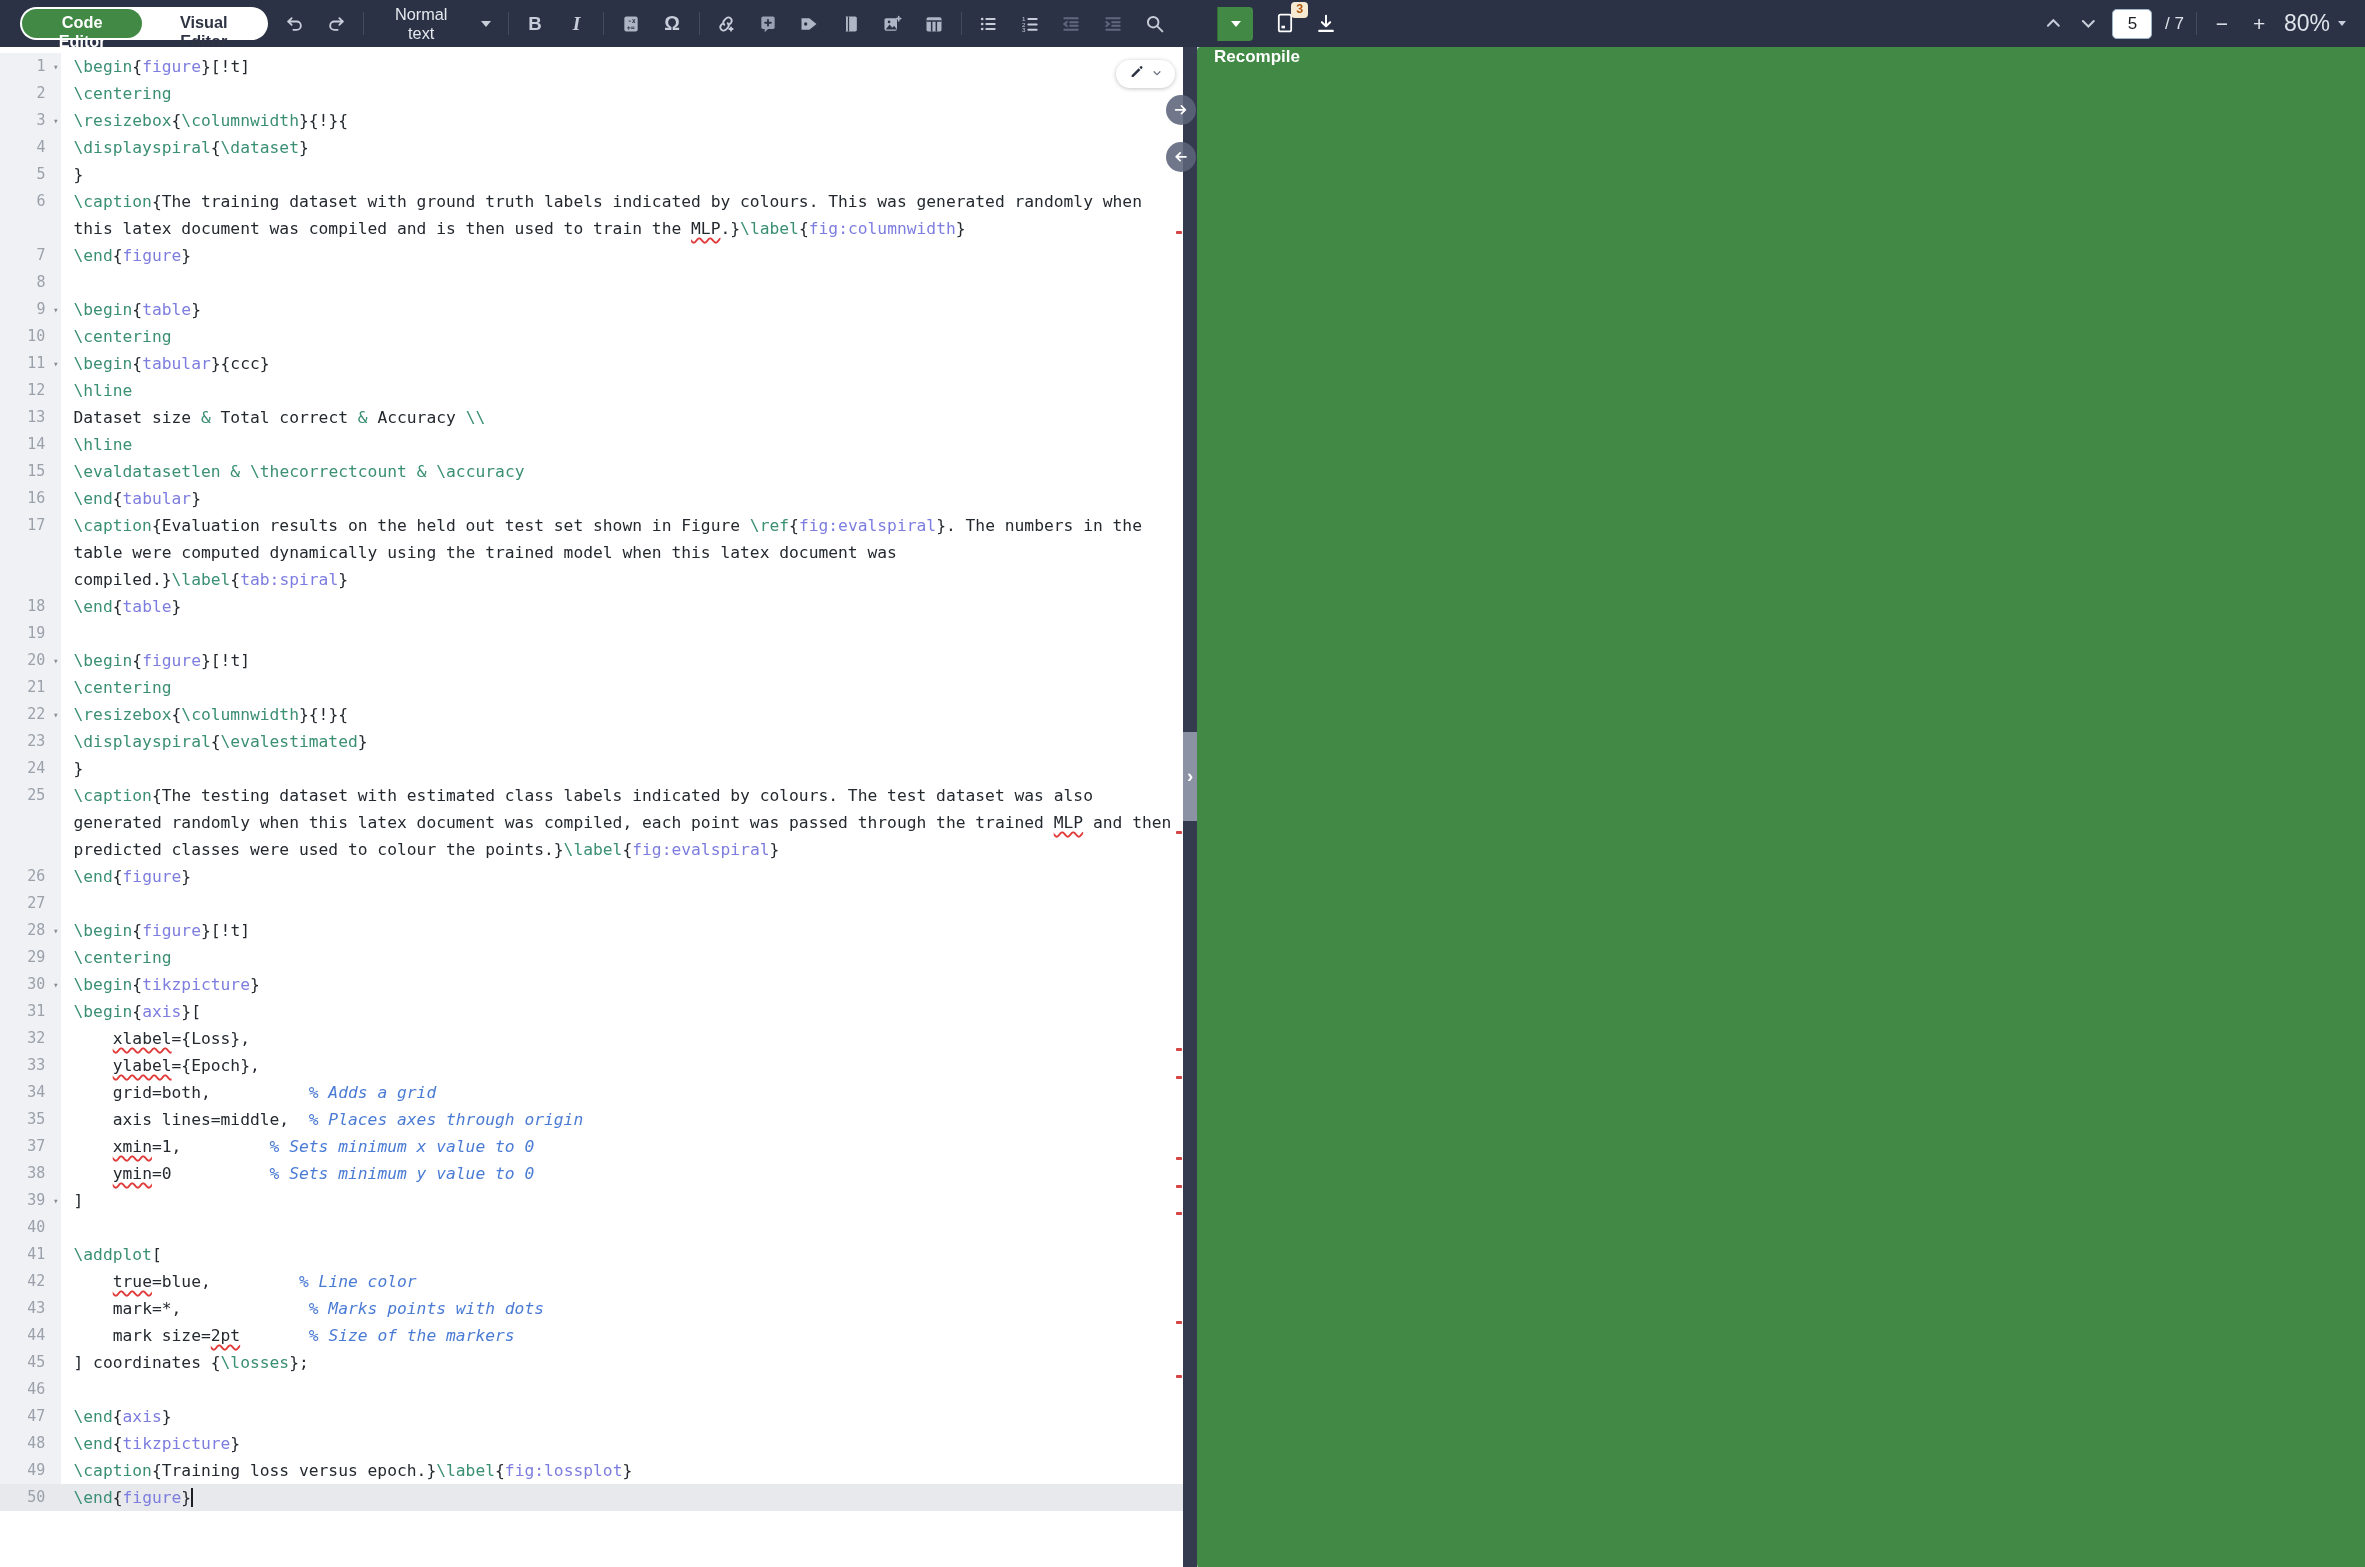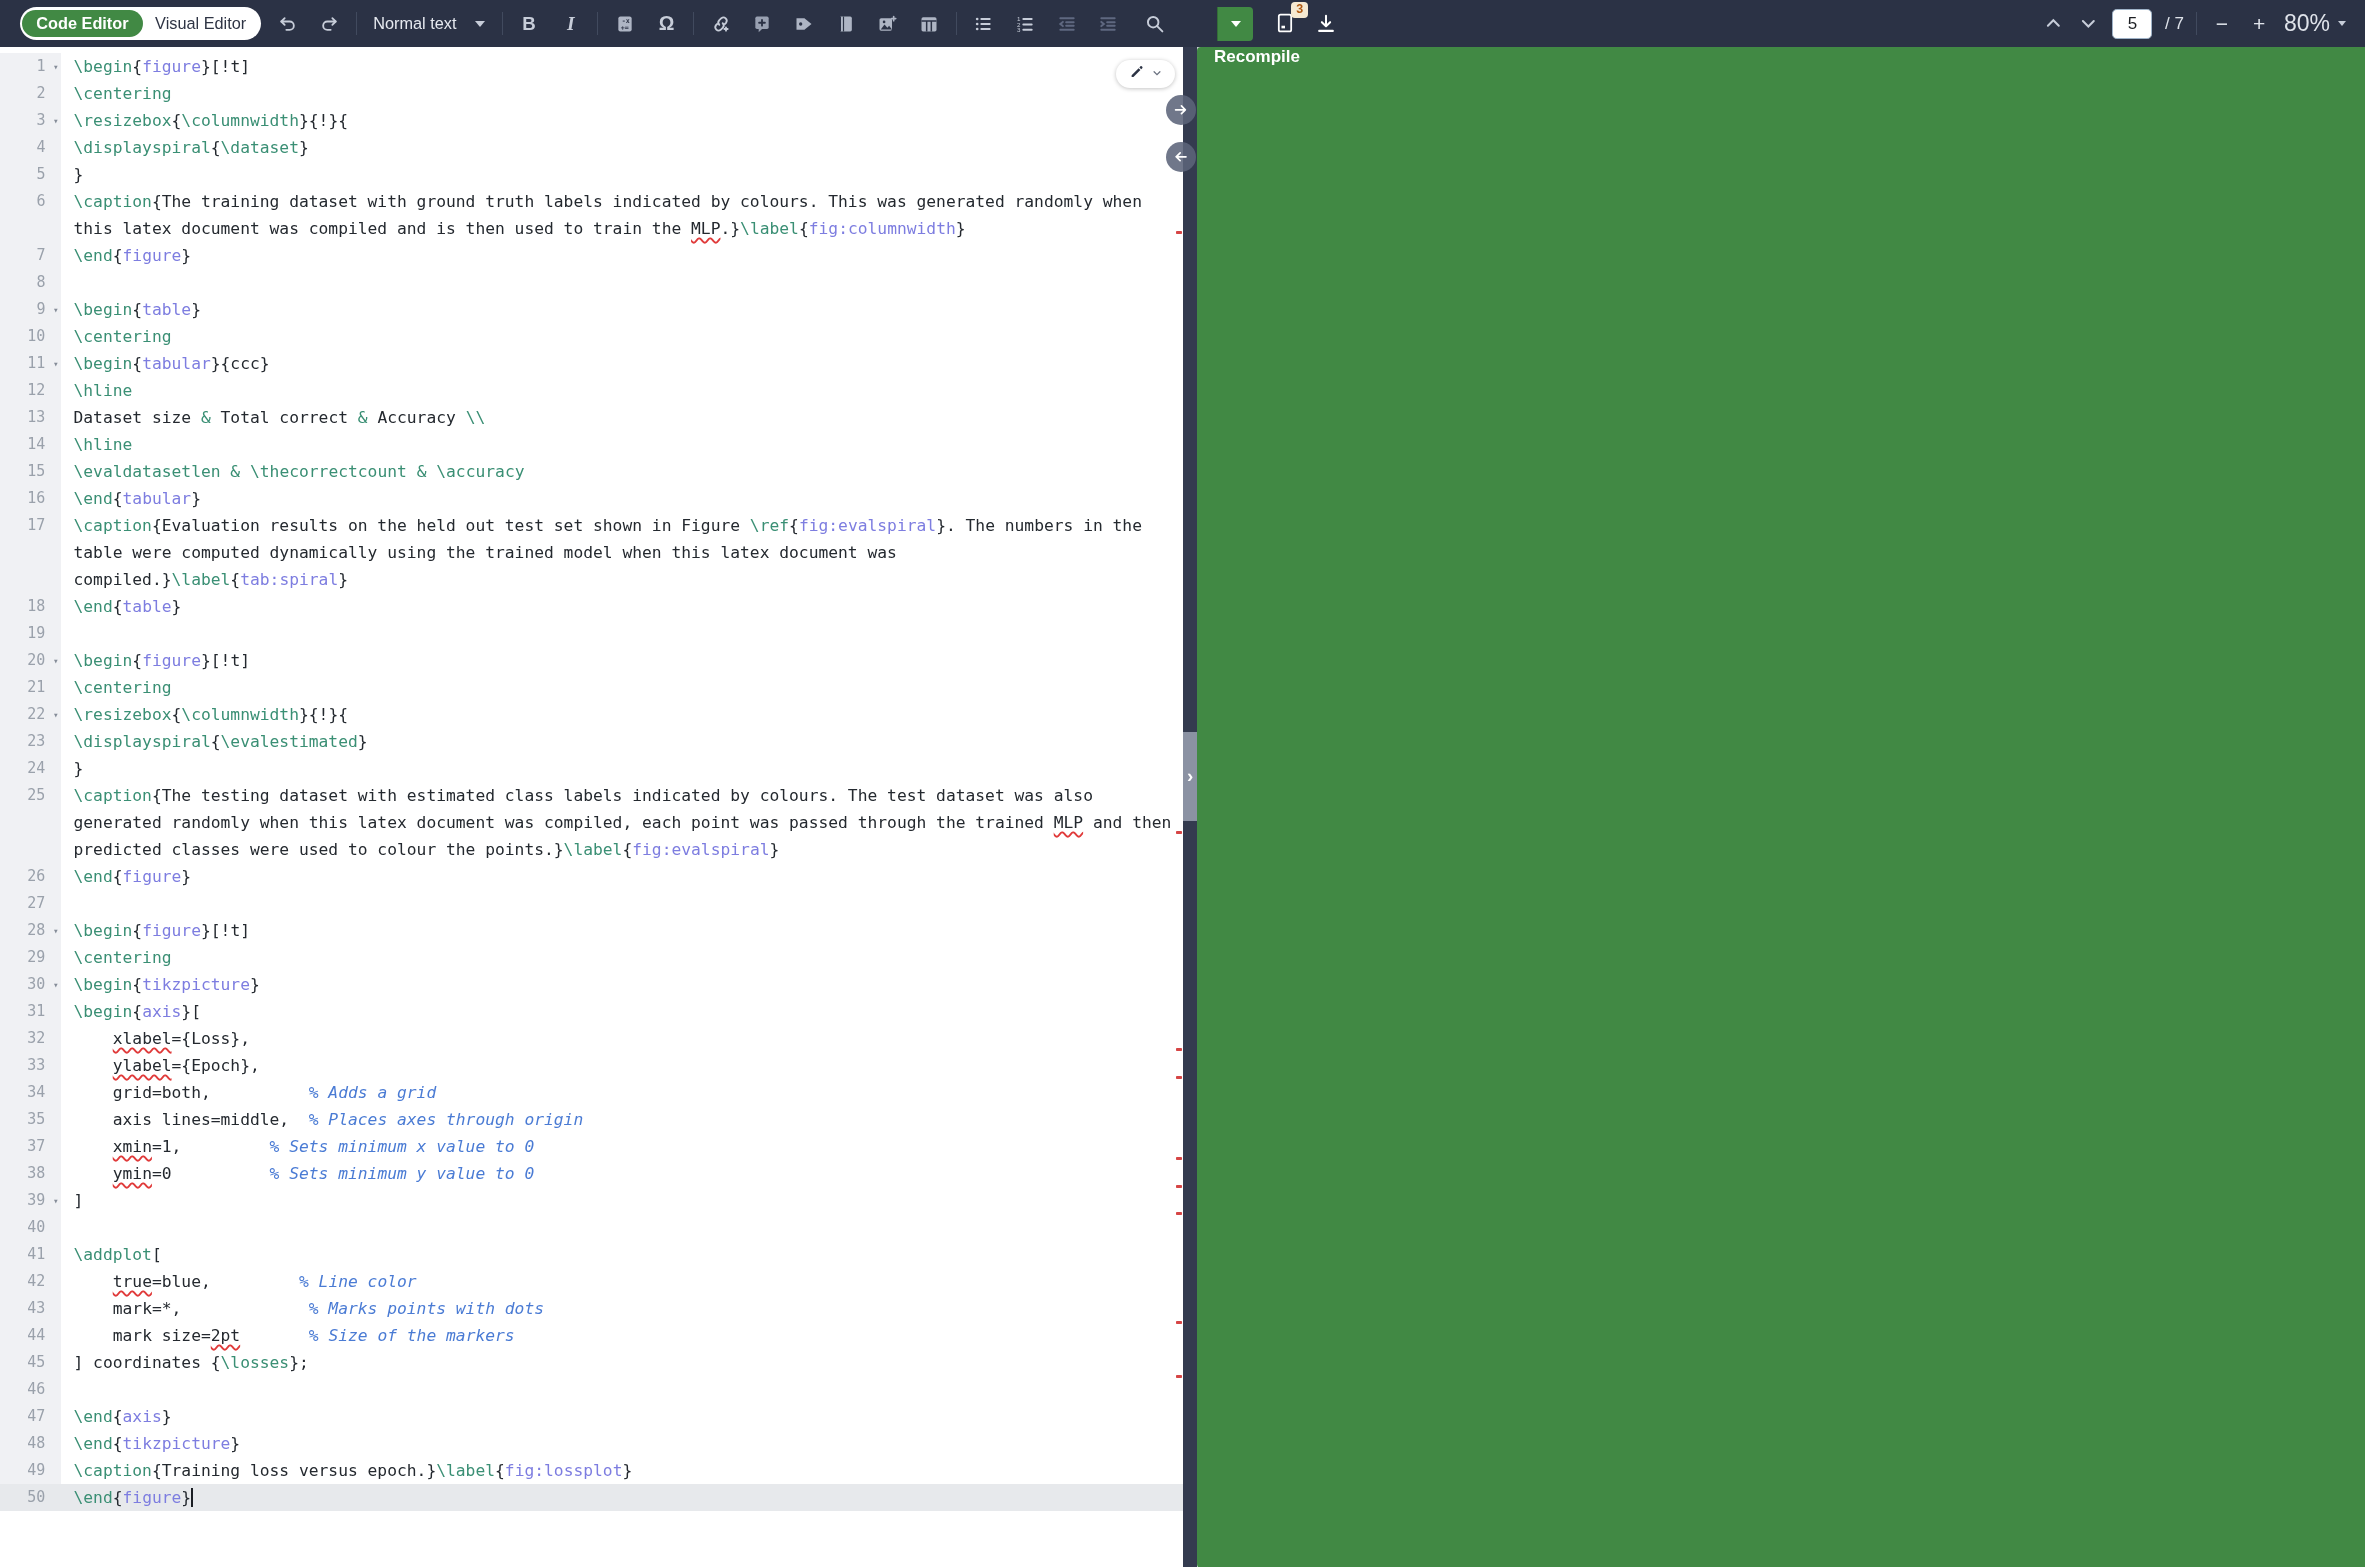--- a/index.html
+++ b/index.html
@@ -5,23 +5,23 @@
   * { margin:0; padding:0; box-sizing:border-box; }
   html,body { width:2366px; height:1567px; overflow:hidden; background:#e9ebef;
     font-family:"Liberation Sans", sans-serif; }
 
   
   .toolbar { position:absolute; top:0; left:0; width:2366px; height:47px;
     background:#2b3245; display:flex; align-items:center; z-index:50; }
   .tb-left { width:1197px; display:flex; align-items:center; gap:11.7px; padding-left:20px; height:100%; }
   .tb-right { flex:1; display:flex; align-items:center; height:100%; position:relative; }
   .tb-sep { width:0.8px; height:23px; background:#414a5e; flex:0 0 0.8px; }
-  .seg { background:#fff; border-radius:777px; padding:2.3px; display:flex; align-items:center; height:33px; }
+  .seg { background:#fff; border-radius:777px; padding:2.3px; display:flex; height:33px; }
   .seg .on { background:#418944; color:#fff; border-radius:777px; padding:3.9px 14px; font-weight:bold; font-size:16.3px; border:none; cursor:pointer; }
-  .seg .off { background:#fff; color:#2e3444; border-radius:777px; padding:3.9px 12.5px; font-weight:normal; font-size:16.3px; border:none; cursor:pointer; }
+  .seg .off { background:#fff; color:#2e3444; border-radius:777px; padding:3.9px 12.5px; font-weight:bold; font-size:16.3px; border:none; cursor:pointer; }
   .ibtn { background:none; border:none; cursor:pointer; display:flex; align-items:center; justify-content:center;
     width:30px; height:30px; border-radius:4.7px; color:#c7cdd9; }
   .ibtn svg { display:block; }
   .ddl { color:#e6e9ef; font-size:16.3px; display:flex; align-items:center; gap:18.7px; padding:0 4.7px; background:none; border:none; cursor:pointer; }
   .caret { width:0; height:0; border-left:5.4px solid transparent; border-right:5.4px solid transparent; border-top:6.2px solid #c7cdd9; }
   .bold-b { color:#c7cdd9; font-weight:bold; font-size:18.7px; }
   .ital-i { color:#c7cdd9; font-style:italic; font-family:"Liberation Serif",serif; font-size:19.5px; font-weight:bold; }
   .recompile { display:flex; height:34px; margin-left:20px; }
   .recompile .main { background:#418944; color:#fff; font-weight:bold; font-size:17px; border:none;
     border-radius:3.9px 0 0 3.9px; padding:0 17px; cursor:pointer; }

